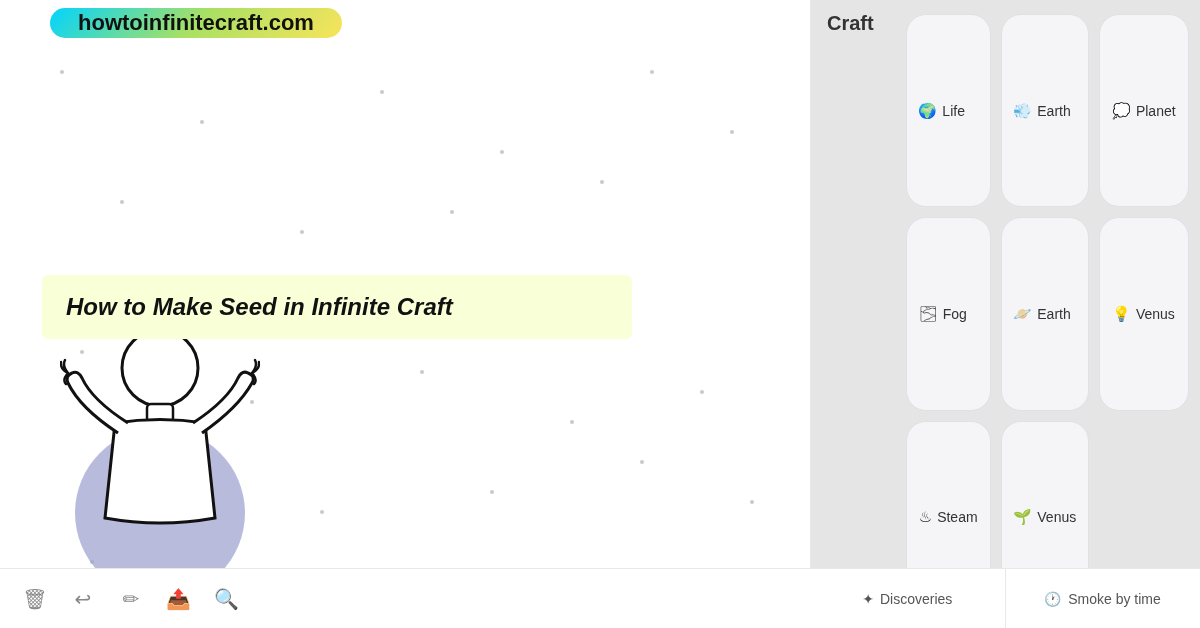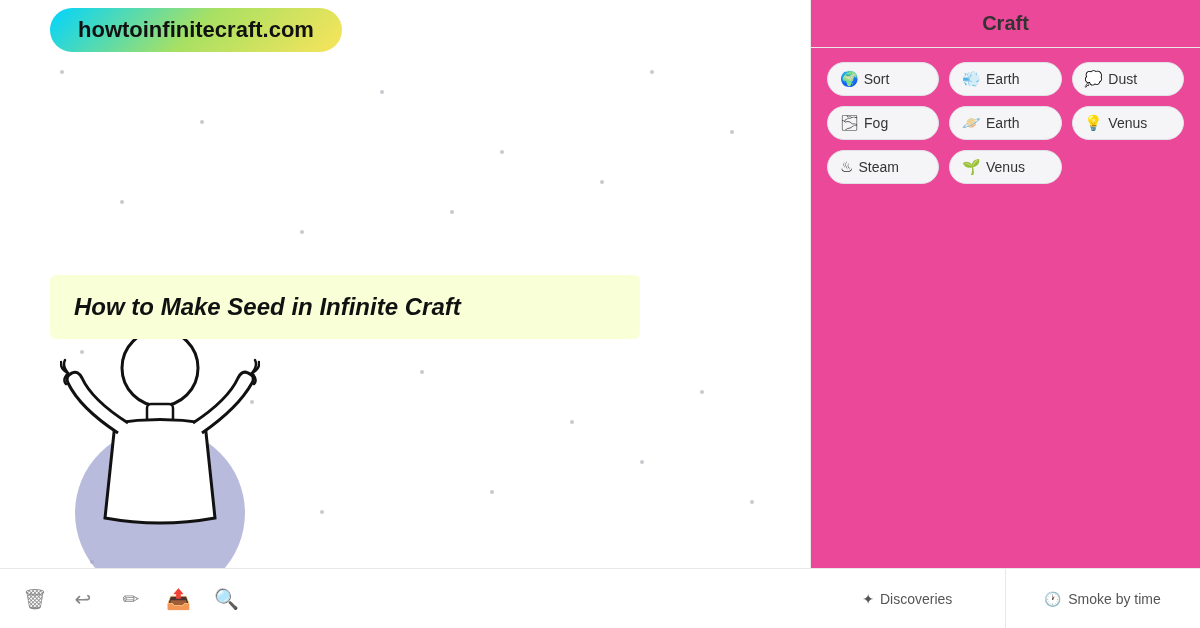--- a/index.html
+++ b/index.html
@@ -32,38 +32,38 @@
       border-radius: 50%;
     }
 
     
     .logo-banner {
       position: absolute;
       top: 8px;
       left: 50px;
       background: linear-gradient(135deg, #00d4ff, #a8e063, #f9e45b);
       border-radius: 24px;
-      padding: 9px 28px;
+      padding: 2px 28px;
       font-size: 22px;
       font-weight: 700;
       color: #111;
       z-index: 10;
     }
 
     
     .right-panel {
       position: absolute;
       top: 0;
       right: 0;
       width: 390px;
       height: 628px;
-      background: #ec4899;
+      background: #e5e5e5;
       border-left: 1px solid #e8e8e8;
       display: flex;
-      flex-direction: column;
+      flex-direction: row;
     }
 
     .right-panel-header {
       padding: 12px 16px;
       border-bottom: 1px solid #e8e8e8;
       font-size: 20px;
       font-weight: 600;
       color: #333;
       text-align: center;
     }
@@ -122,21 +122,21 @@
     }
 
     .bottom-btn:first-child {
       border-right: 1px solid #e8e8e8;
     }
 
     
     .highlight-box {
       position: absolute;
       top: 275px;
-      left: 50px;
+      left: 42px;
       width: 590px;
       background: #f9ffd6;
       border-radius: 6px;
       padding: 18px 24px;
       z-index: 5;
     }
 
     .highlight-box h2 {
       font-size: 24px;
       font-weight: 800;
@@ -202,29 +202,29 @@
 </head>
 <body>
 
 <div class="right-panel">
   <div class="right-panel-header">Craft</div>
 
   <div class="ingredients-grid">
 
   <div class="ingredient-chip">
       <span class="chip-icon">🌍</span>
-      <span>Sort</span>
+      <span>Life</span>
     </div>
       <div class="ingredient-chip">
       <span class="chip-icon">💨</span>
       <span>Earth</span>
     </div>
       <div class="ingredient-chip">
       <span class="chip-icon">💭</span>
-      <span>Dust</span>
+      <span>Planet</span>
     </div>
       <div class="ingredient-chip">
       <span class="chip-icon">🌫</span>
       <span>Fog</span>
     </div>
       <div class="ingredient-chip">
       <span class="chip-icon">🪐</span>
       <span>Earth</span>
     </div>
       <div class="ingredient-chip">

